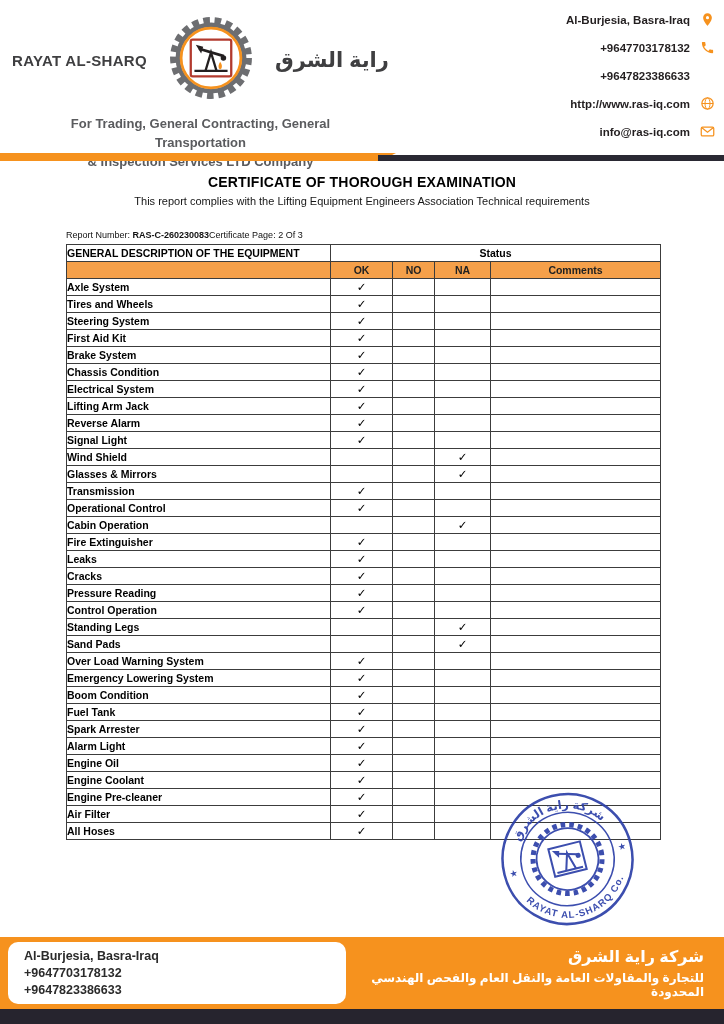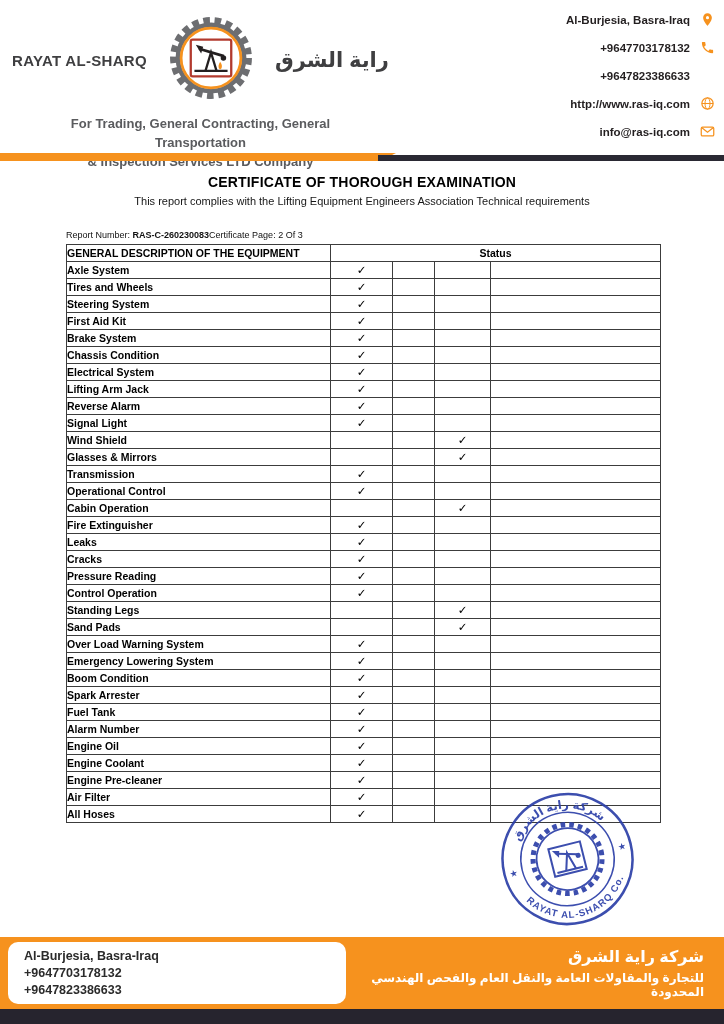--- a/index.html
+++ b/index.html
@@ -164,20 +164,27 @@
         <col style="width:62px">
         <col style="width:42px">
         <col style="width:56px">
         <col style="width:170px">
     </colgroup>
     <thead>
       <tr>
         <th class="desc-h">GENERAL DESCRIPTION OF THE EQUIPMENT</th>
         <th class="status-h" colspan="4">Status</th>
       </tr>
+      <tr class="orange-row">
+        <th></th>
+        <th>OK</th>
+        <th>NO</th>
+        <th>NA</th>
+        <th>Comments</th>
+      </tr>
     </thead>
     <tbody>
         <tr>
       <td class="item-cell">Axle System</td>
       <td class="check-cell">✓</td>
       <td class="check-cell"></td>
       <td class="check-cell"></td>
       <td class="comments-cell"></td>
     </tr>
         <tr>
@@ -342,35 +349,35 @@
       <td class="comments-cell"></td>
     </tr>
         <tr>
       <td class="item-cell">Boom Condition</td>
       <td class="check-cell">✓</td>
       <td class="check-cell"></td>
       <td class="check-cell"></td>
       <td class="comments-cell"></td>
     </tr>
         <tr>
+      <td class="item-cell">Fuel Tank</td>
+      <td class="check-cell">✓</td>
+      <td class="check-cell"></td>
+      <td class="check-cell"></td>
+      <td class="comments-cell"></td>
+    </tr>
+        <tr>
       <td class="item-cell">Spark Arrester</td>
       <td class="check-cell">✓</td>
       <td class="check-cell"></td>
       <td class="check-cell"></td>
       <td class="comments-cell"></td>
     </tr>
         <tr>
-      <td class="item-cell">Fuel Tank</td>
-      <td class="check-cell">✓</td>
-      <td class="check-cell"></td>
-      <td class="check-cell"></td>
-      <td class="comments-cell"></td>
-    </tr>
-        <tr>
-      <td class="item-cell">Alarm Number</td>
+      <td class="item-cell">Alarm Light</td>
       <td class="check-cell">✓</td>
       <td class="check-cell"></td>
       <td class="check-cell"></td>
       <td class="comments-cell"></td>
     </tr>
         <tr>
       <td class="item-cell">Engine Oil</td>
       <td class="check-cell">✓</td>
       <td class="check-cell"></td>
       <td class="check-cell"></td>

